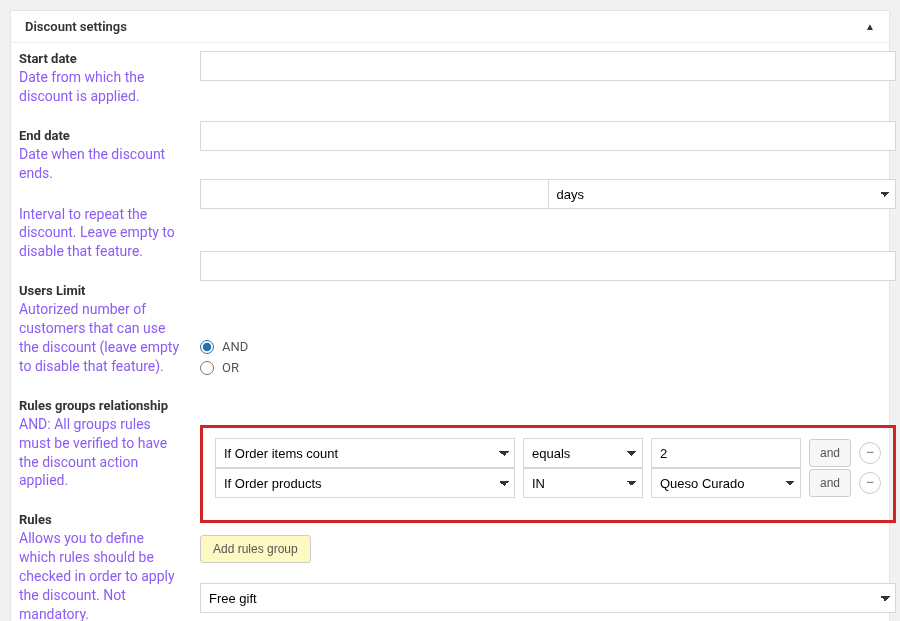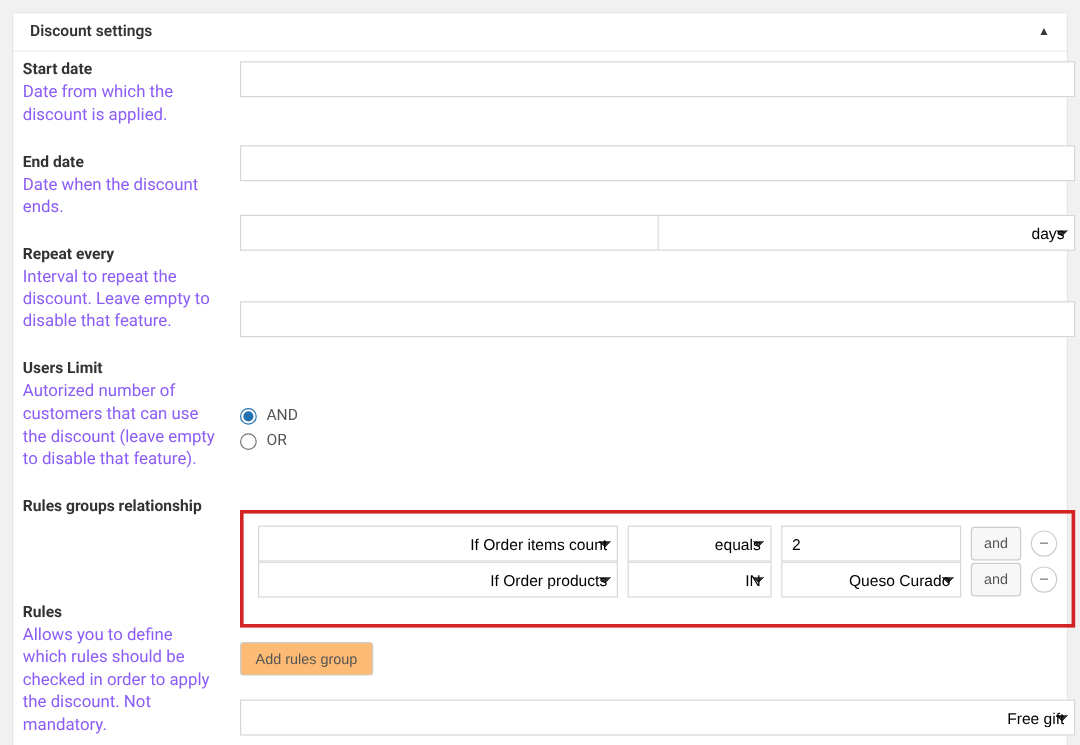--- a/index.html
+++ b/index.html
@@ -69,21 +69,20 @@
     padding: 0 8px;
     font-size: 13px;
     background: #fff;
     appearance: none;
     -webkit-appearance: none;
     background-image: linear-gradient(45deg, transparent 50%, #333 50%),
                       linear-gradient(135deg, #333 50%, transparent 50%);
     background-position: right 10px top 12px, right 5px top 12px;
     background-size: 5px 5px, 5px 5px;
     background-repeat: no-repeat;
-    text-align: right;
   }
   .half-row {
     display: flex;
     gap: 0;
   }
   .half-row .field-input { flex: 1; border-right: none; }
   .half-row .select-input { flex: 1; }
   .radio-group label {
     display: flex;
     align-items: center;
@@ -127,21 +126,21 @@
     display: flex;
     align-items: center;
     justify-content: center;
     cursor: pointer;
     font-size: 16px;
     line-height: 1;
     color: #888;
   }
   .btn-secondary {
     border: 1px solid #ccc;
-    background: #fdba74;
+    background: #fef9c3;
     height: 28px;
     padding: 0 12px;
     font-size: 12px;
     border-radius: 3px;
     cursor: pointer;
     color: #555;
     margin-top: 4px;
   }
   .section { margin-bottom: 20px; }
   .sidebar-block { margin-bottom: 22px; min-height: 40px;}
@@ -158,29 +157,29 @@
     <div class="sidebar">
       <div class="sidebar-block" style="min-height:50px">
         <div class="label-title">Start date</div>
         <div class="label-desc">Date from which the discount is applied.</div>
       </div>
       <div class="sidebar-block" style="min-height:38px">
         <div class="label-title">End date</div>
         <div class="label-desc">Date when the discount ends.</div>
       </div>
       <div class="sidebar-block" style="min-height:52px">
-        <div class="label-title">Repeat every</div>
         <div class="label-desc">Interval to repeat the discount. Leave empty to disable that feature.</div>
       </div>
       <div class="sidebar-block" style="min-height:68px">
         <div class="label-title">Users Limit</div>
         <div class="label-desc">Autorized number of customers that can use the discount (leave empty to disable that feature).</div>
       </div>
       <div class="sidebar-block" style="min-height:66px">
         <div class="label-title">Rules groups relationship</div>
+        <div class="label-desc">AND: All groups rules must be verified to have the discount action applied.</div>
       </div>
       <div class="sidebar-block" style="min-height:116px">
         <div class="label-title">Rules</div>
         <div class="label-desc">Allows you to define which rules should be checked in order to apply the discount. Not mandatory.</div>
       </div>
       <div class="sidebar-block" style="min-height:40px">
         <div class="label-title">Limit</div>
         <div class="label-desc">Type of discount to apply.</div>
       </div>
 

